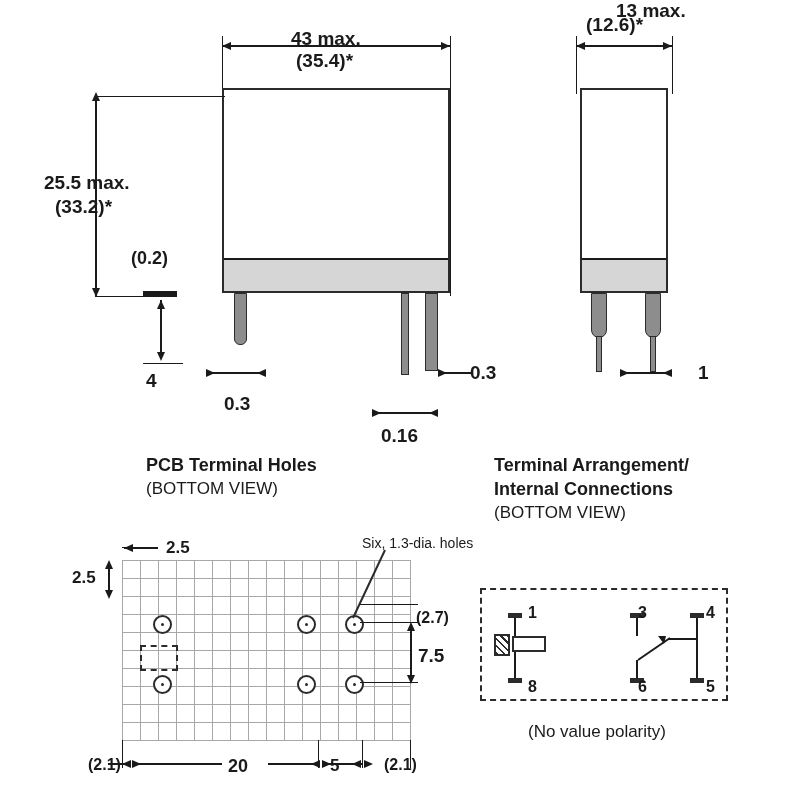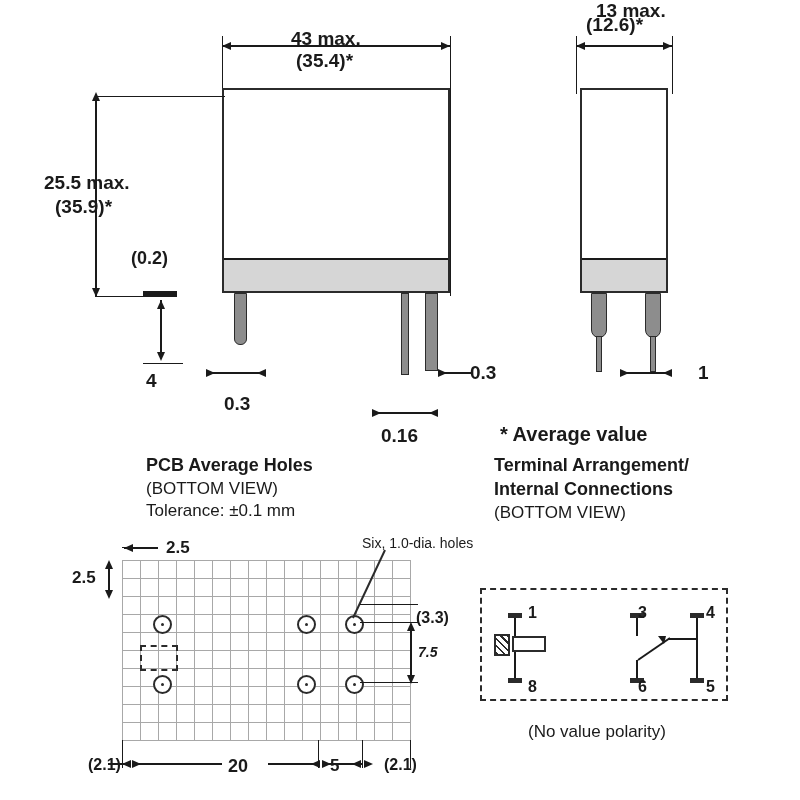--- a/index.html
+++ b/index.html
@@ -51,21 +51,21 @@
   <div class="arrow ar-right" style="left:441px;top:42px;"></div>
   <div class="ext" style="left:222px;top:36px;height:60px;"></div>
   <div class="ext" style="left:450px;top:36px;height:260px;"></div>
 
   <div class="box" style="left:222px;top:88px;width:228px;height:205px;"></div>
 
   <div class="b-line" style="left:224px;top:258px;width:224px;height:2px;"></div>
   <div class="gray" style="position:absolute;left:224px;top:260px;width:224px;height:31px;"></div>
 
   <div class="lbl bold" style="left:44px;top:172px;font-size:19px;">25.5 max.</div>
-  <div class="lbl bold" style="left:55px;top:196px;font-size:19px;">(35.9)*</div>
+  <div class="lbl bold" style="left:55px;top:196px;font-size:19px;">(33.2)*</div>
   <div class="dim-v" style="left:95px;top:96px;height:200px;"></div>
   <div class="arrow ar-up" style="left:92px;top:92px;"></div>
   <div class="arrow ar-down" style="left:92px;top:288px;"></div>
   <div class="exth" style="left:95px;top:96px;width:130px;"></div>
   <div class="exth" style="left:95px;top:296px;width:60px;"></div>
 
   <div class="lbl bold" style="left:131px;top:248px;font-size:18px;">(0.2)</div>
   <div class="b-line" style="left:143px;top:291px;width:34px;height:6px;"></div>
 
   <div class="dim-v" style="left:160px;top:300px;height:55px;"></div>
@@ -85,21 +85,21 @@
 
   <div class="dim-h" style="left:438px;top:372px;width:34px;"></div>
   <div class="arrow ar-right" style="left:438px;top:369px;"></div>
   <div class="lbl bold" style="left:470px;top:362px;font-size:19px;">0.3</div>
 
   <div class="dim-h" style="left:372px;top:412px;width:66px;"></div>
   <div class="arrow ar-right" style="left:372px;top:409px;"></div>
   <div class="arrow ar-left" style="left:429px;top:409px;"></div>
   <div class="lbl bold" style="left:381px;top:425px;font-size:19px;">0.16</div>
 
-  <div class="lbl bold" style="left:596px;top:0px;font-size:19px;">13 max.</div>
+  <div class="lbl bold" style="left:616px;top:0px;font-size:19px;">13 max.</div>
   <div class="lbl bold" style="left:586px;top:14px;font-size:19px;">(12.6)*</div>
   <div class="dim-h" style="left:576px;top:45px;width:96px;"></div>
   <div class="arrow ar-left" style="left:576px;top:42px;"></div>
   <div class="arrow ar-right" style="left:663px;top:42px;"></div>
   <div class="ext" style="left:576px;top:36px;height:58px;"></div>
   <div class="ext" style="left:672px;top:36px;height:58px;"></div>
 
   <div class="box" style="left:580px;top:88px;width:88px;height:205px;"></div>
   <div class="b-line" style="left:582px;top:258px;width:84px;height:2px;"></div>
   <div class="gray" style="position:absolute;left:582px;top:260px;width:84px;height:31px;"></div>
@@ -107,25 +107,23 @@
   <div class="pin" style="left:591px;top:293px;width:16px;height:45px;border-radius:0 0 8px 8px;"></div>
   <div class="pin" style="left:645px;top:293px;width:16px;height:45px;border-radius:0 0 8px 8px;"></div>
   <div class="pin" style="left:596px;top:336px;width:6px;height:36px;"></div>
   <div class="pin" style="left:650px;top:336px;width:6px;height:36px;"></div>
 
   <div class="dim-h" style="left:620px;top:372px;width:52px;"></div>
   <div class="arrow ar-right" style="left:620px;top:369px;"></div>
   <div class="arrow ar-left" style="left:663px;top:369px;"></div>
   <div class="lbl bold" style="left:698px;top:362px;font-size:19px;">1</div>
 
-  <div class="lbl bold" style="left:500px;top:423px;font-size:20px;">* Average value</div>
-
-  <div class="lbl bold" style="left:146px;top:455px;font-size:18px;">PCB Average Holes</div>
+
+  <div class="lbl bold" style="left:146px;top:455px;font-size:18px;">PCB Terminal Holes</div>
   <div class="lbl" style="left:146px;top:479px;font-size:17px;">(BOTTOM VIEW)</div>
-  <div class="lbl" style="left:146px;top:501px;font-size:17px;">Tolerance: ±0.1 mm</div>
 
   <div class="lbl bold" style="left:494px;top:479px;font-size:18px;">Internal Connections</div>
   <div class="lbl bold" style="left:494px;top:455px;font-size:18px;">Terminal Arrangement/</div>
   <div class="lbl" style="left:494px;top:503px;font-size:17px;">(BOTTOM VIEW)</div>
 
   <div class="grid-wrap" style="left:122px;top:560px;width:288px;height:180px;">
     <div class="gline-v" style="left:0px;top:0;height:180px;"></div>
     <div class="gline-v" style="left:18px;top:0;height:180px;"></div>
     <div class="gline-v" style="left:36px;top:0;height:180px;"></div>
     <div class="gline-v" style="left:54px;top:0;height:180px;"></div>
@@ -167,33 +165,33 @@
   <div class="exth" style="left:122px;top:547px;width:36px;"></div>
   <div class="dim-h" style="left:124px;top:547px;width:34px;"></div>
   <div class="arrow ar-left" style="left:124px;top:544px;"></div>
   <div class="lbl bold" style="left:166px;top:538px;font-size:17px;">2.5</div>
 
   <div class="dim-v" style="left:108px;top:562px;height:34px;"></div>
   <div class="arrow ar-up" style="left:105px;top:560px;"></div>
   <div class="arrow ar-down" style="left:105px;top:590px;"></div>
   <div class="lbl bold" style="left:72px;top:568px;font-size:17px;">2.5</div>
 
-  <div class="lbl" style="left:362px;top:536px;font-size:14px;">Six, 1.0-dia. holes</div>
+  <div class="lbl" style="left:362px;top:536px;font-size:14px;">Six, 1.3-dia. holes</div>
   <svg style="position:absolute;left:340px;top:548px;width:60px;height:80px;">
     <line x1="45" y1="2" x2="13" y2="70" stroke="#2b2b2b" stroke-width="2"></line>
   </svg>
 
-  <div class="lbl bold" style="left:416px;top:609px;font-size:16px;">(3.3)</div>
+  <div class="lbl bold" style="left:416px;top:609px;font-size:16px;">(2.7)</div>
   <div class="exth" style="left:360px;top:604px;width:58px;"></div>
   <div class="exth" style="left:360px;top:622px;width:58px;"></div>
   <div class="exth" style="left:360px;top:682px;width:58px;"></div>
   <div class="dim-v" style="left:410px;top:624px;height:58px;"></div>
   <div class="arrow ar-up" style="left:407px;top:622px;"></div>
   <div class="arrow ar-down" style="left:407px;top:675px;"></div>
-  <div class="lbl bold" style="left:418px;top:645px;font-size:14px;font-style:italic;">7.5</div>
+  <div class="lbl bold" style="left:418px;top:645px;font-size:19px;">7.5</div>
 
   <div class="lbl bold" style="left:88px;top:756px;font-size:16px;">(2.1)</div>
   <div class="lbl bold" style="left:228px;top:756px;font-size:18px;">20</div>
   <div class="lbl bold" style="left:330px;top:756px;font-size:17px;">5</div>
   <div class="lbl bold" style="left:384px;top:756px;font-size:16px;">(2.1)</div>
 
   <div class="dim-h" style="left:132px;top:763px;width:90px;"></div>
   <div class="arrow ar-right" style="left:132px;top:760px;"></div>
   <div class="dim-h" style="left:268px;top:763px;width:50px;"></div>
   <div class="arrow ar-left" style="left:311px;top:760px;"></div>

